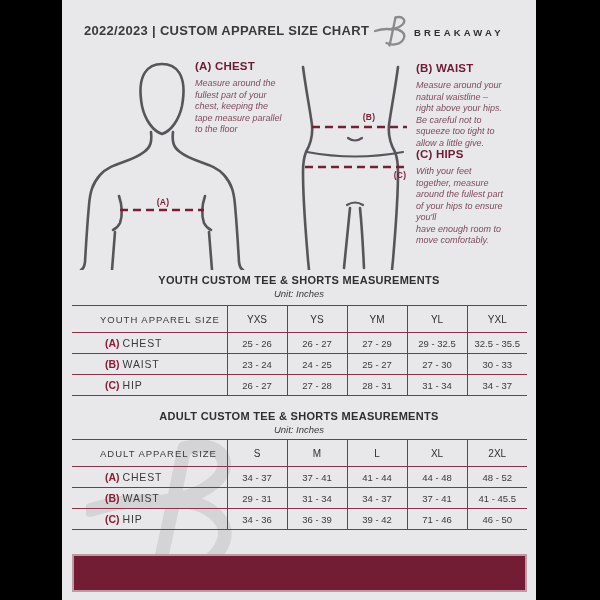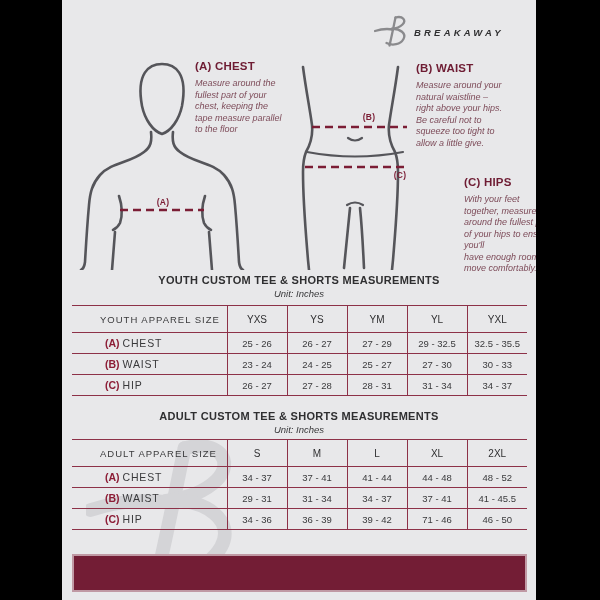--- a/index.html
+++ b/index.html
@@ -17,35 +17,34 @@
   .hdr-title{
     position:absolute;left:22px;top:23px;
     font-size:13px;font-weight:700;letter-spacing:.3px;color:#3a3a3c;
     white-space:nowrap;
   }
   .hdr-logo{position:absolute;left:312px;top:13px;width:36px;height:36px;}
   .hdr-brand{
     position:absolute;left:352px;top:27px;
     font-size:9.5px;font-weight:700;letter-spacing:3.2px;color:#2f2f31;
     white-space:nowrap;
-    font-style:italic;
   }
   
   .figures{position:absolute;left:0;top:55px;width:474px;height:215px;}
   .diag-label{
     position:absolute;width:26px;text-align:center;
     font-size:8.5px;font-weight:700;color:#7b1d35;letter-spacing:.3px;
   }
   .lbl-a{left:88px;top:197px;}
   .lbl-b{left:294px;top:112px;}
   .lbl-c{left:325px;top:170px;}
   .instr{position:absolute;width:116px;}
   .instr-a{left:133px;top:60px;width:112px;}
   .instr-b{left:354px;top:62px;}
-  .instr-c{left:354px;top:176px;margin-left:48px;}
+  .instr-c{left:354px;top:148px;}
   .instr h3{
     margin:0 0 6px 0;font-size:11.5px;font-weight:700;color:#6e1c33;
     letter-spacing:.2px;
   }
   .instr p{
     margin:0;font-size:9px;line-height:11.5px;font-style:italic;
     color:#7d4b59;white-space:pre-line;
   }
   
   .watermark{position:absolute;left:24px;top:426px;width:165px;height:168px;z-index:0;}
@@ -83,20 +82,21 @@
     position:absolute;left:10px;top:554px;width:455px;height:38px;
     background:#731d35;border:2px solid rgba(255,255,255,.55);
     box-sizing:border-box;z-index:2;
   }
 </style>
 </head>
 <body>
 
 <div class="flyer">
 
+  <div class="hdr-title">2022/2023  |  CUSTOM APPAREL SIZE CHART</div>
   <svg class="hdr-logo" viewBox="0 0 36 36">
     <g fill="none" stroke="#8a8a8d" stroke-width="2.3" stroke-linecap="round" stroke-linejoin="round">
       <path d="M 1 18 C 7 16 13 15.5 19 16.5"></path>
       <path d="M 21.5 4.5 C 19.5 14 17.5 24 15.5 32.5"></path>
       <path d="M 21.5 4.5 C 29 2.5 32.5 7.5 28.5 11.5 C 25.5 14.5 21.5 15.5 17.5 16"></path>
       <path d="M 17.5 16 C 26.5 15.5 32.5 20.5 29.5 26 C 26.5 31.5 18.5 33 12.5 30"></path>
     </g>
   </svg>
   <div class="hdr-brand">BREAKAWAY</div>
 

